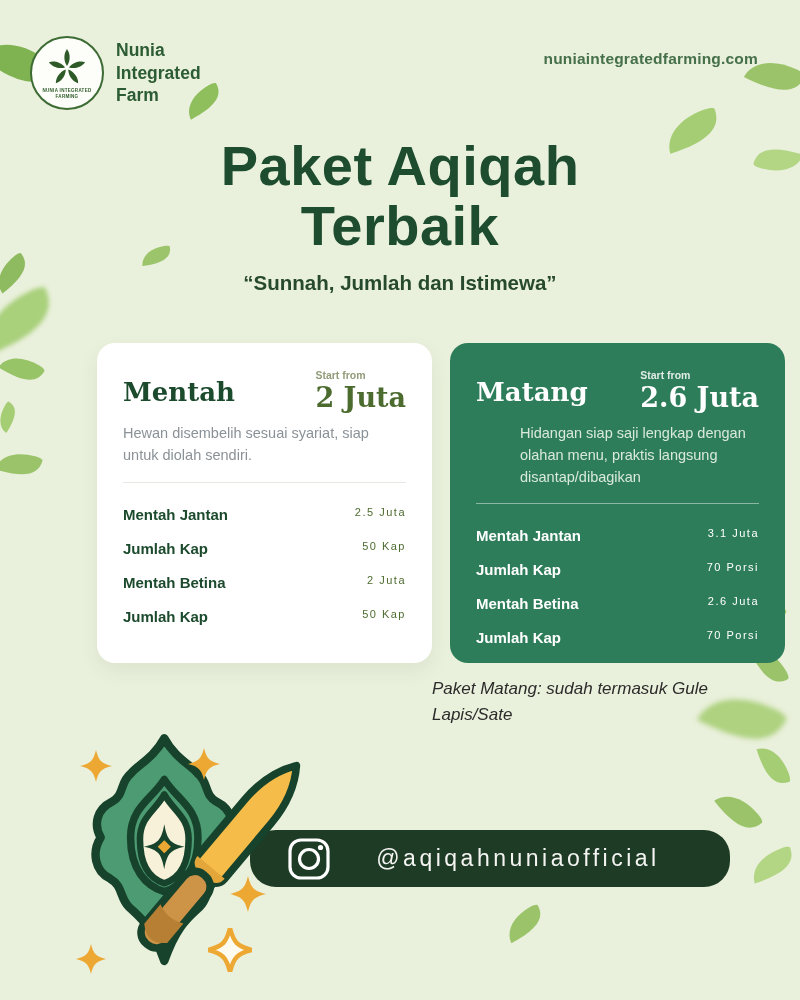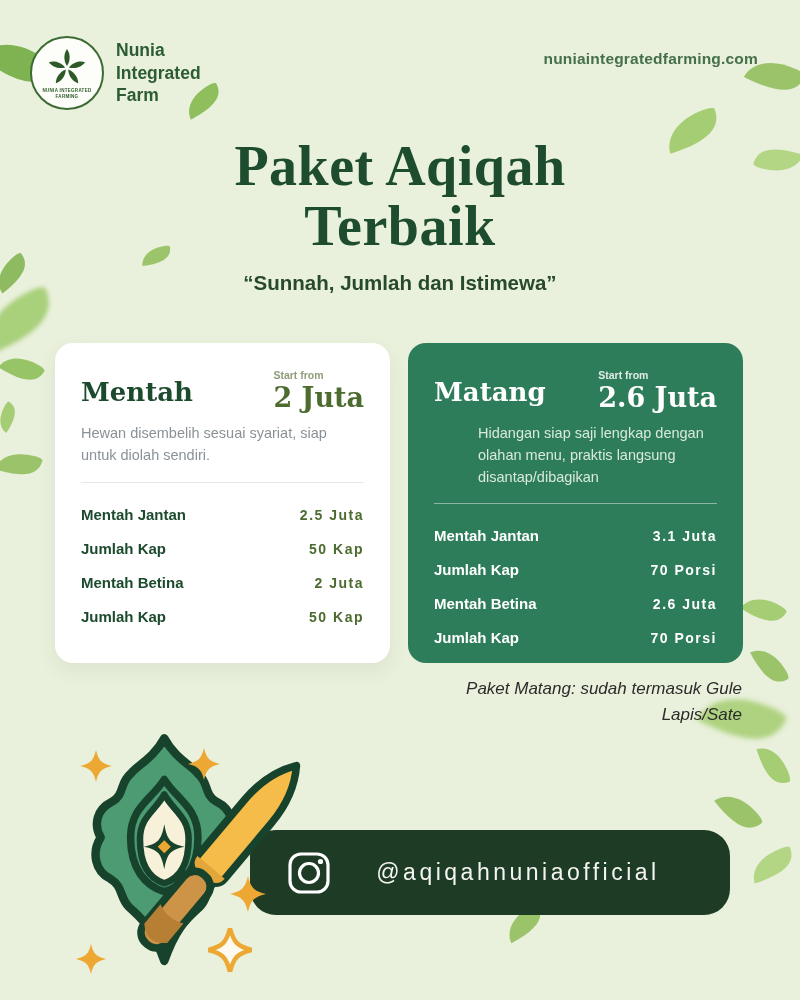--- a/index.html
+++ b/index.html
@@ -13,52 +13,52 @@
   
   .logo-wrap{position:absolute;left:30px;top:36px;display:flex;align-items:center;gap:12px;}
   .logo-circle{width:74px;height:74px;border-radius:50%;background:#fdfef9;border:2px solid #3c6b33;
     display:flex;flex-direction:column;align-items:center;justify-content:center;box-sizing:border-box;}
   .logo-caption{font-size:4.5px;font-weight:700;color:#2d5a27;text-align:center;letter-spacing:.3px;line-height:1.2;margin-top:1px;width:52px;}
   .brand-name{width:118px;font-size:17.5px;font-weight:600;color:#2c5c33;line-height:1.3;}
   .website{position:absolute;top:50px;right:42px;font-size:15.5px;font-weight:700;color:#45704a;letter-spacing:.2px;}
 
   
   .hero{position:absolute;left:0;right:0;top:136px;text-align:center;color:#1d4c2e;}
-  .hero-title{font-size:56px;font-weight:700;line-height:1.08;letter-spacing:.5px;font-family:Liberation Serif, serif;}
+  .hero-title{font-size:56px;font-weight:700;line-height:1.08;letter-spacing:.5px;}
   .hero-sub{margin-top:14px;font-size:20.5px;font-weight:600;color:#27492d;}
 
   
   .cards{position:absolute;left:55px;top:343px;display:flex;gap:18px;}
   .card{width:335px;height:320px;border-radius:18px;box-sizing:border-box;padding:26px 26px 20px 26px;}
-  .card.white{background:#ffffff;box-shadow:0 8px 20px rgba(60,90,50,.07);color:#1c4a2d;}
+  .card.white{background:#ffffff;box-shadow:0 8px 20px rgba(60,90,50,.07);color:#1c4a2d;margin-left:42px;}
   .card.green{background:#2e7d5a;color:#ffffff;}
   .card-head{display:flex;justify-content:space-between;align-items:flex-start;}
   .card-title{font-family:"DejaVu Serif", serif;font-weight:700;font-size:26px;margin-top:8px;}
   .start-block{text-align:left;}
   .start-label{font-size:10.5px;font-weight:600;opacity:.85;}
   .card.white .start-label{color:#7d8b62;}
   .start-price{font-family:"DejaVu Serif", serif;font-weight:700;font-size:27px;margin-top:1px;}
   .card.white .start-price{color:#4c6b2f;}
   .card-desc{margin-top:10px;font-size:14.5px;line-height:1.5;}
   .card.white .card-desc{color:#8a9297;}
   .card.green .card-desc{color:#d9e9dc;margin-left:44px;}
   .divider{height:1px;margin:15px 0 6px 0;}
   .card.white .divider{background:#e4eae2;}
   .card.green .divider{background:rgba(255,255,255,.45);}
   .rows{display:flex;flex-direction:column;}
-  .row{display:flex;justify-content:space-between;align-items:flex-end;margin-top:17px;gap:33px;}
+  .row{display:flex;justify-content:space-between;align-items:flex-start;margin-top:17px;gap:33px;}
   .row .lbl{font-size:15px;font-weight:700;}
-  .row .val{font-size:14px;font-weight:700;letter-spacing:1.5px;}
+  .row .val{font-size:11px;font-weight:400;letter-spacing:1.5px;}
   .card.white .row .val{color:#4c6b2f;}
 
   
-  .note{position:absolute;left:432px;top:676px;width:310px;font-style:italic;font-size:17px;line-height:1.5;color:#2b2b2b;text-align:right;}
-
-  
-  .ig-banner{position:absolute;left:250px;top:830px;width:480px;height:85px;background:#1e3c25;border-radius:26px;
+  .note{position:absolute;left:432px;top:676px;width:310px;font-style:italic;font-size:17px;line-height:1.5;color:#2b2b2b;}
+
+  
+  .ig-banner{position:absolute;left:250px;top:830px;width:480px;height:57px;background:#1e3c25;border-radius:26px;
     display:flex;align-items:center;z-index:2;}
   .ig-icon{margin-left:36px;flex:0 0 auto;}
   .ig-handle{flex:1;text-align:center;color:#f4f4f2;font-size:23px;font-weight:400;letter-spacing:3.5px;padding-right:26px;}
 
   
   .badge{position:absolute;left:52px;top:722px;width:262px;height:272px;z-index:3;}
   .sparkle{position:absolute;z-index:4;pointer-events:none;}
 </style>
 </head>
 <body>

